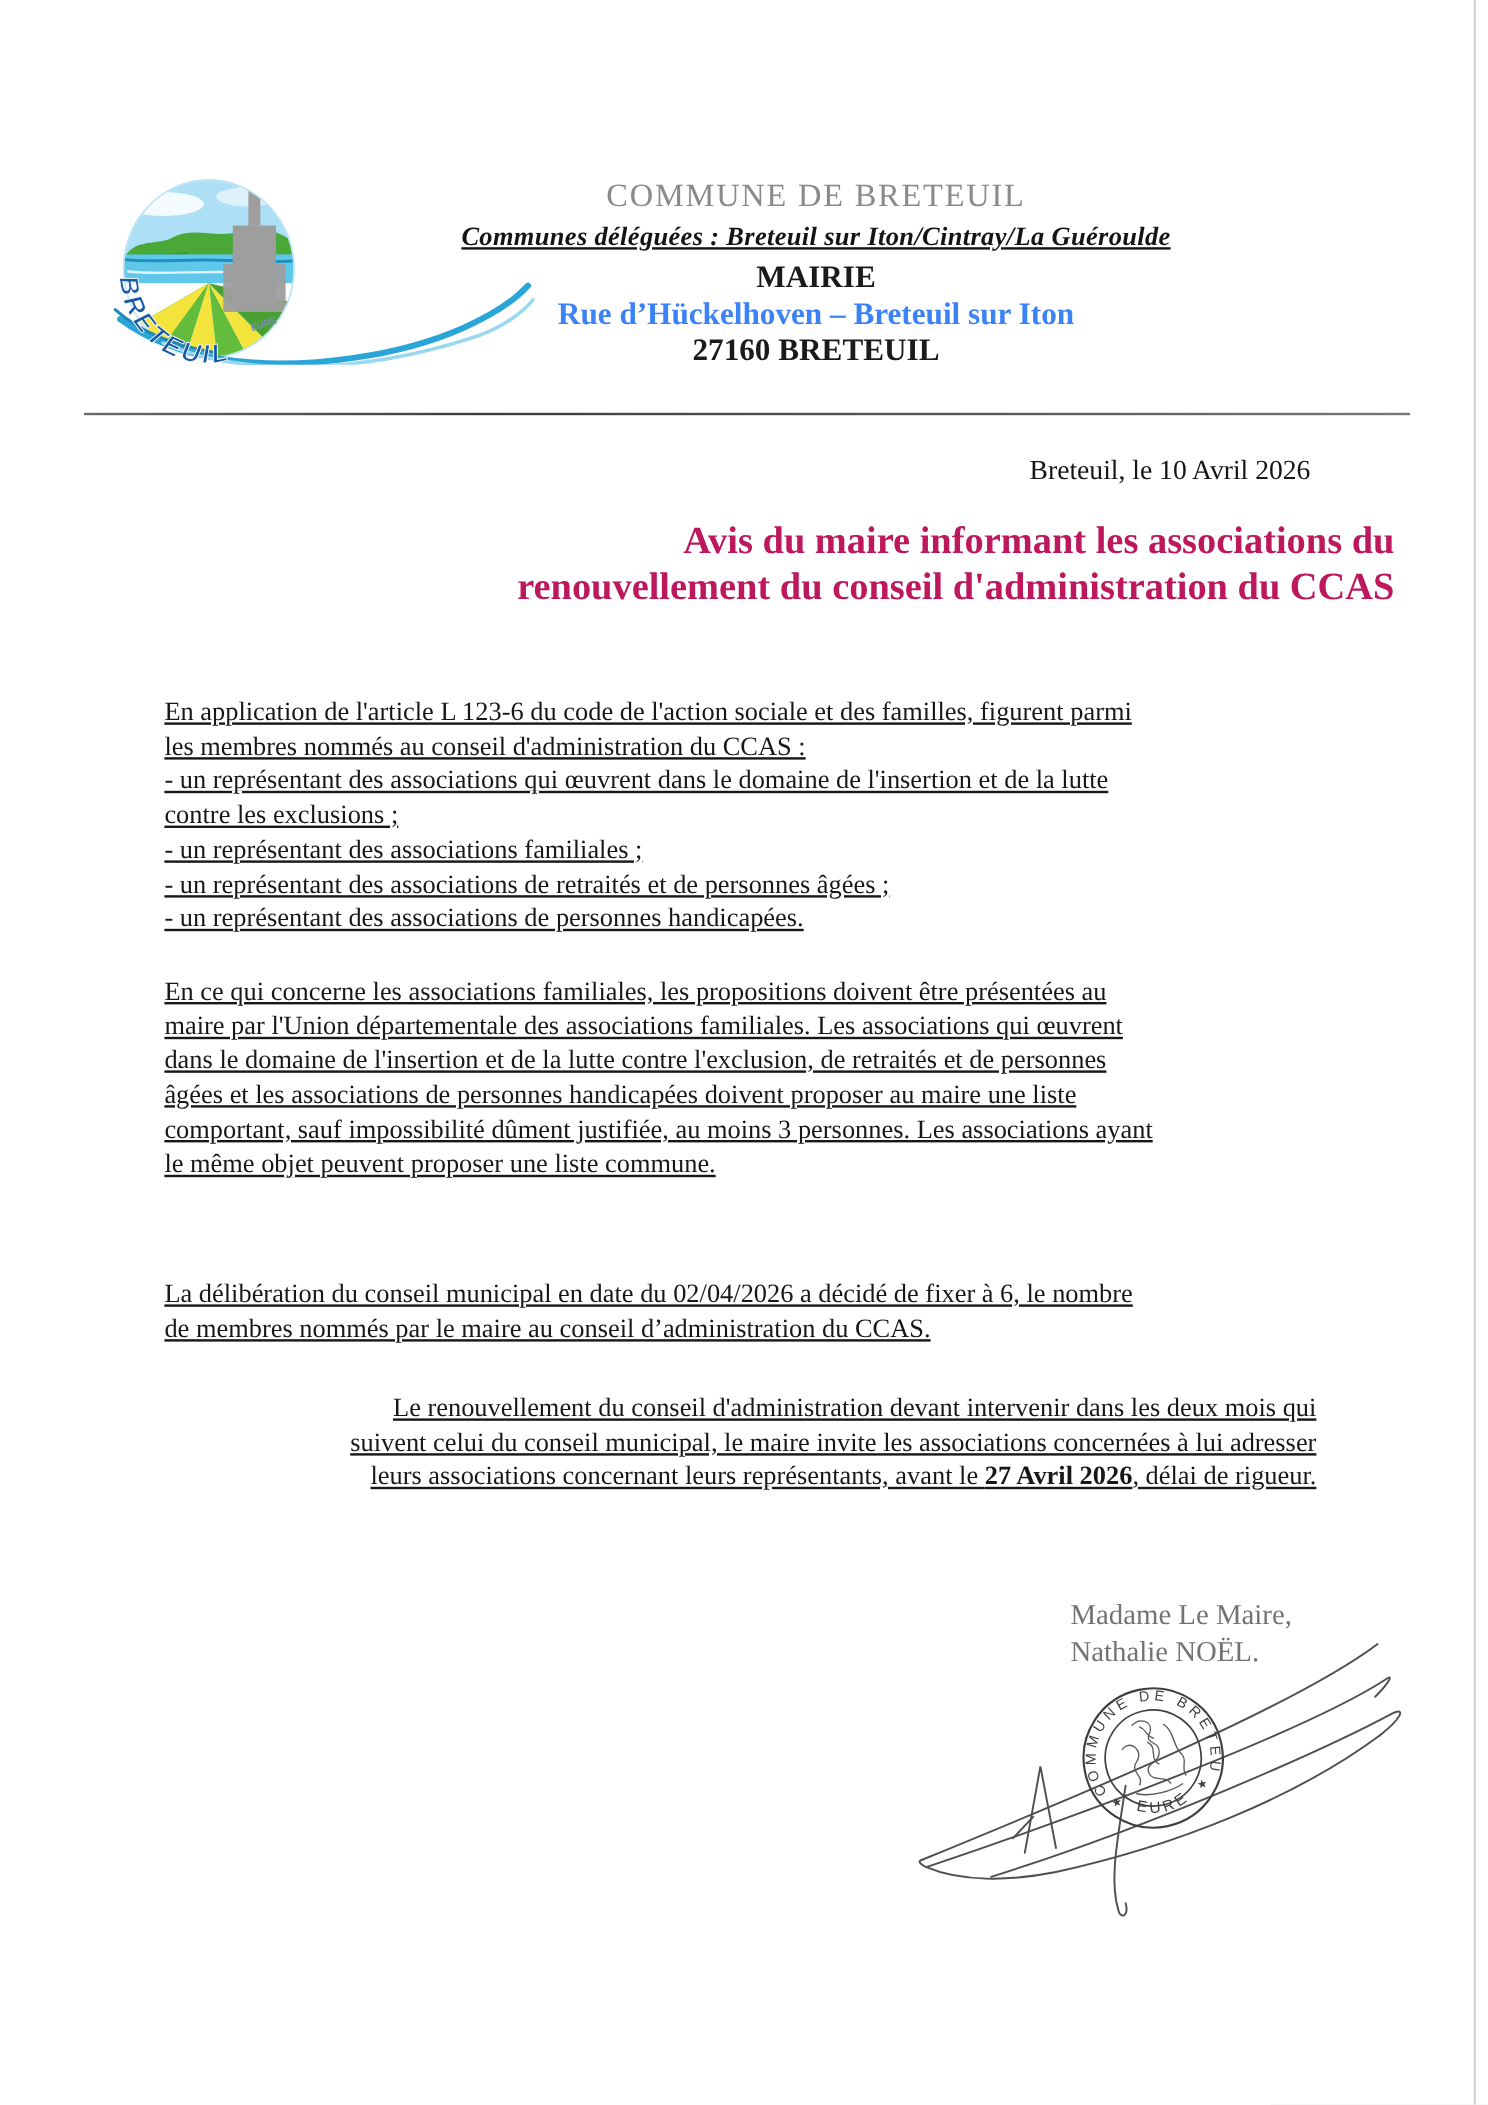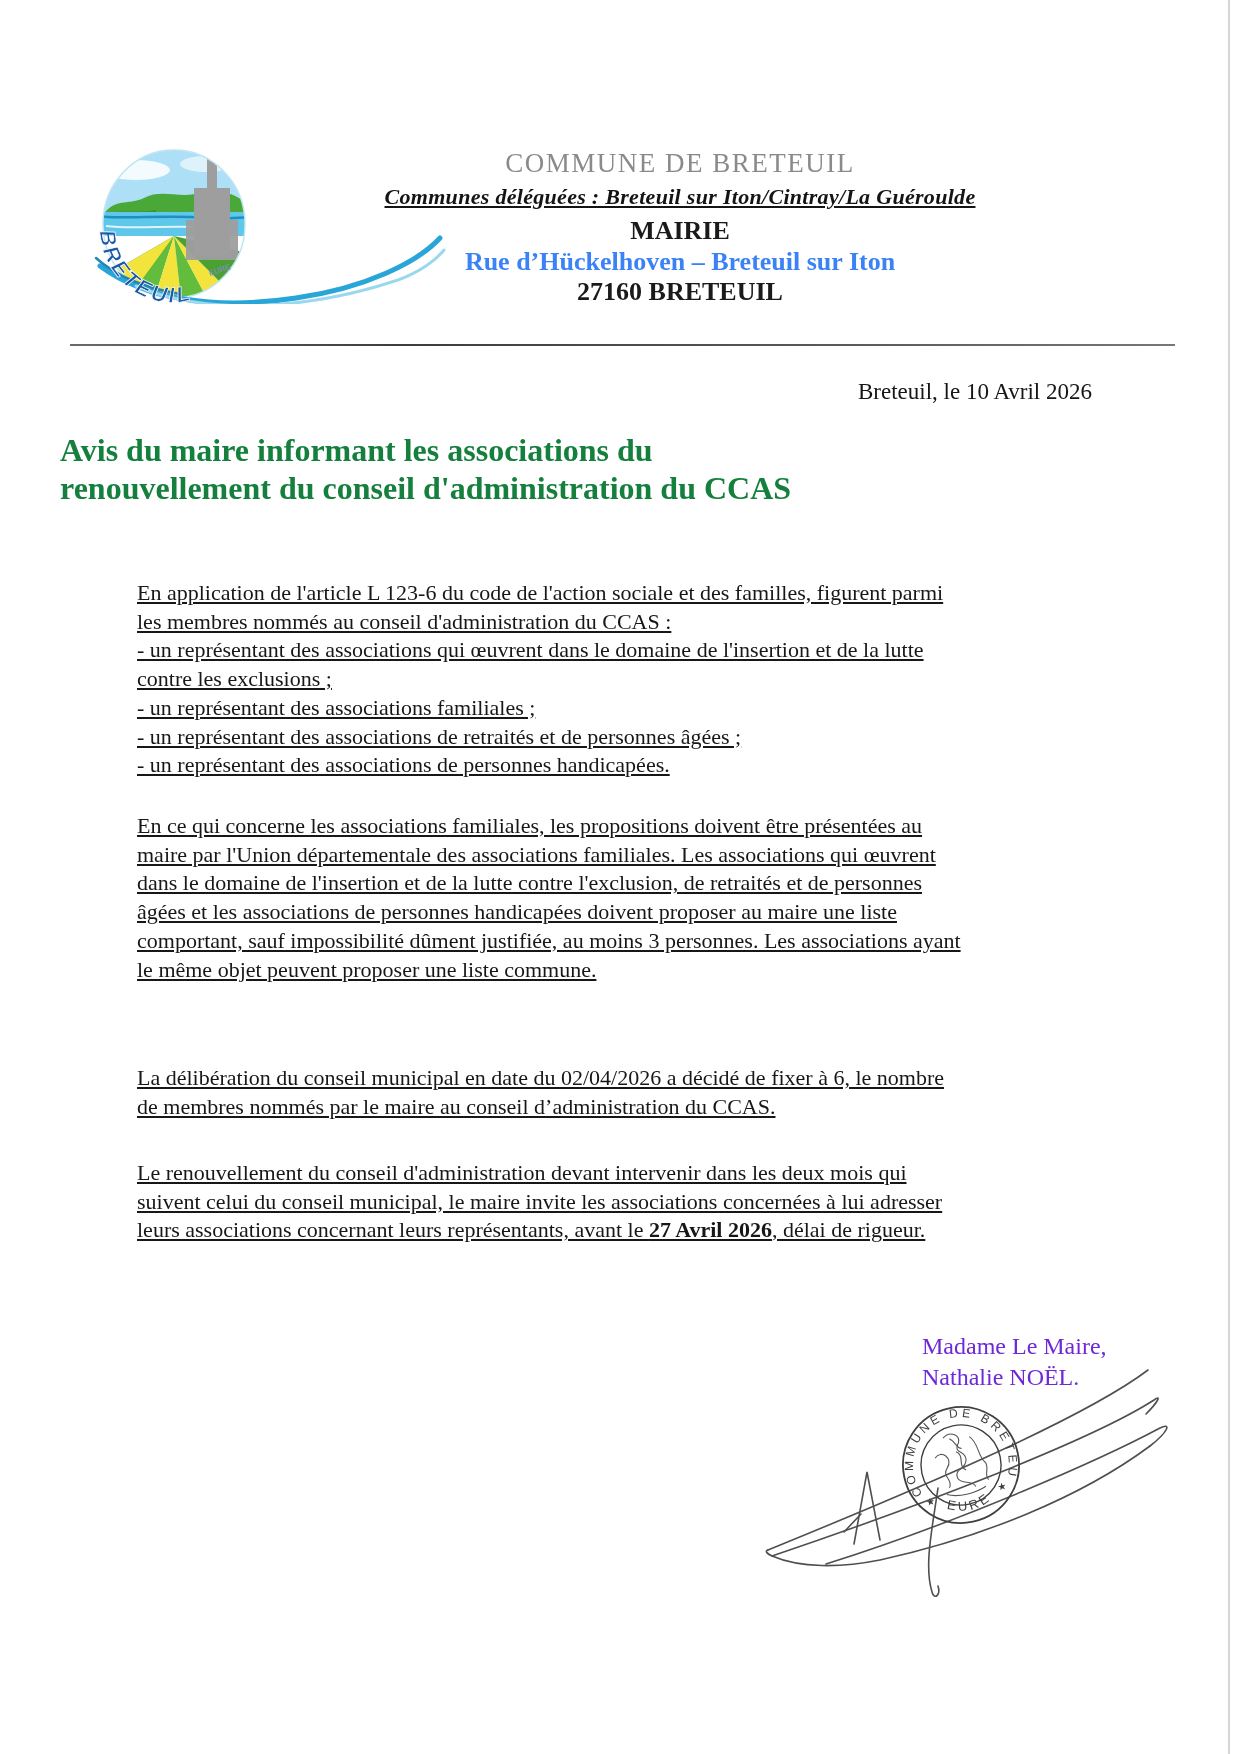--- a/index.html
+++ b/index.html
@@ -16,25 +16,25 @@
   .logo-svg{position:absolute;left:86px;top:124px;width:360px;height:180px;}
   .org-block{position:absolute;left:310px;top:150px;width:740px;text-align:center;line-height:1;}
   .org-commune{font-size:27px;color:#8a8a8a;letter-spacing:1.5px;margin-bottom:9px;}
   .org-delegated{font-size:22px;font-weight:bold;font-style:italic;color:#141414;margin-bottom:10px;letter-spacing:0.3px;text-decoration:underline;}
   .org-mairie{font-size:26px;font-weight:bold;color:#1a1a1a;margin-bottom:5px;}
   .org-address{font-size:26px;font-weight:bold;color:#3b82f6;margin-bottom:4px;}
   .org-postal{font-size:26px;font-weight:bold;color:#1a1a1a;}
   .divider{position:absolute;left:70px;top:344px;width:1105px;height:2px;
     background:linear-gradient(90deg,#6a6a6a,#3d3d3d 30%,#5a5a5a 70%,#777);}
   .date-line{position:absolute;right:148px;top:379px;font-size:23px;color:#151515;}
-  .title{position:absolute;left:60px;top:431px;width:1102px;text-align:left;
-    font-size:32px;font-weight:bold;color:#15803d;line-height:38px;}
+  .title{position:absolute;left:60px;top:431px;width:1102px;text-align:right;
+    font-size:32px;font-weight:bold;color:#be185d;line-height:38px;}
   .bodycol{position:absolute;left:137px;width:960px;font-size:22px;line-height:28.7px;color:#171717;text-decoration:underline;}
-  .p1{top:579px;} .p2{top:812px;} .p3{top:1064px;} .p4{top:1159px;}
-  .sigblock{position:absolute;left:922px;top:1331px;font-size:24px;line-height:31px;color:#6d28d9;}
+  .p1{top:579px;} .p2{top:812px;} .p3{top:1064px;} .p4{top:1159px;text-align:right;}
+  .sigblock{position:absolute;left:892px;top:1331px;font-size:24px;line-height:31px;color:#737373;}
   .stamp-svg{position:absolute;left:680px;top:1340px;width:490px;height:270px;}
   .ink{stroke:#4f4f4f;fill:none;stroke-width:1.6;stroke-linecap:round;}
   .stamp-line{stroke:#3f3f3f;fill:none;}
   .stamp-txt{fill:#3f3f3f;font-family:"Liberation Sans",sans-serif;}
 </style>
 </head>
 <body>
 
 <div class="page">
 

